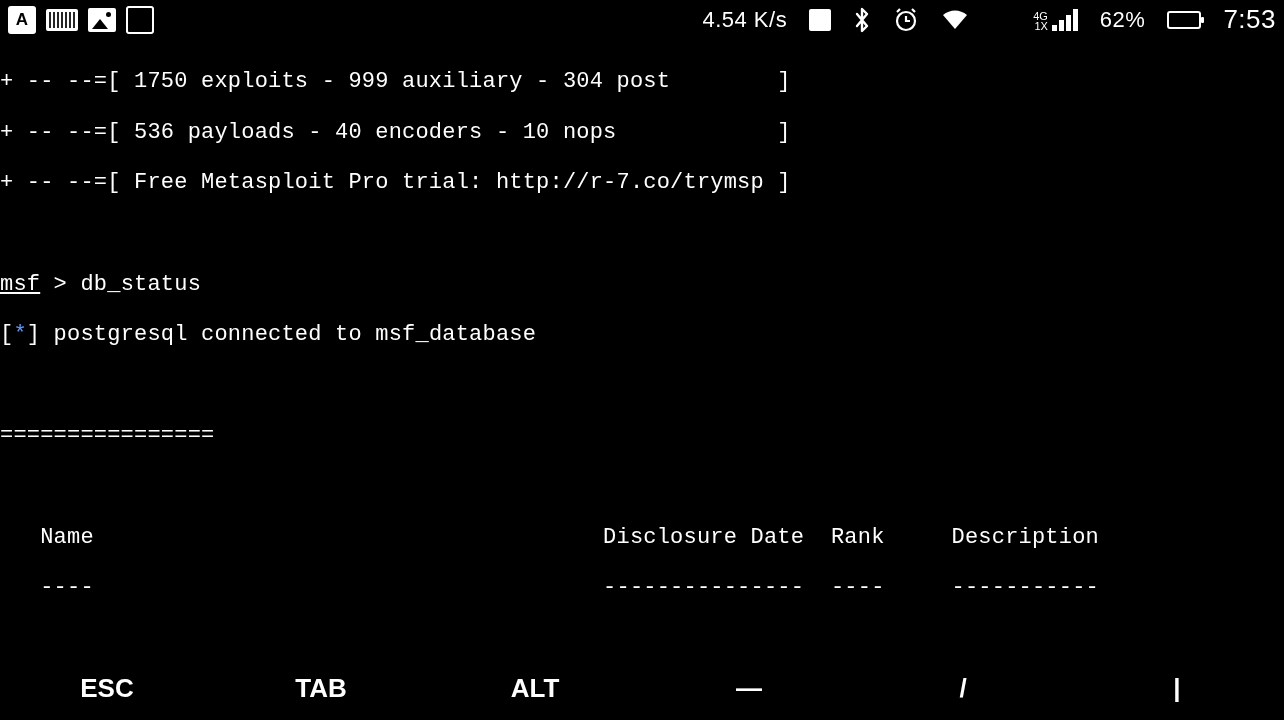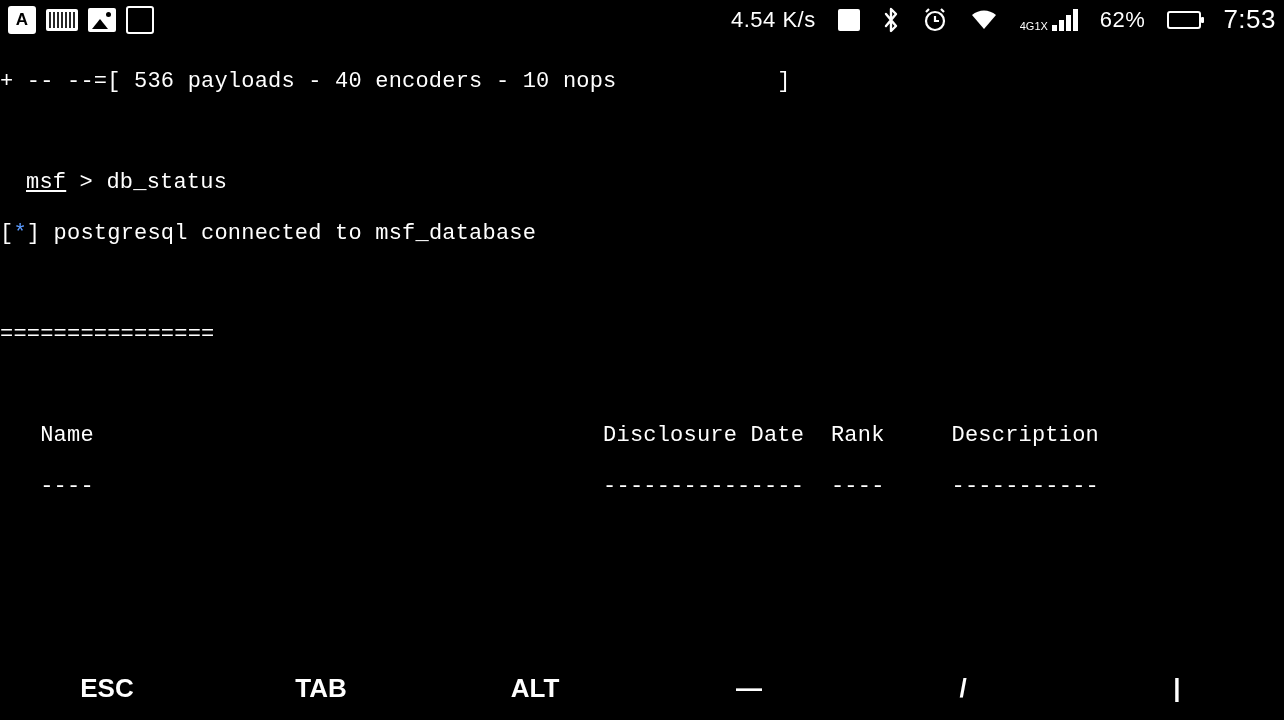--- a/index.html
+++ b/index.html
@@ -71,38 +71,38 @@
     width: 28px; height: 28px;
     border: 2.5px solid #fff;
     border-radius: 3px;
   }
   .status-right .txt { letter-spacing: .5px; font-weight: 400; }
   .bt-icon svg, .clock-icon svg, .wifi-icon svg { display: block; }
   .sig {
     display: flex; align-items: flex-end; gap: 2px; height: 22px;
   }
   .sig .bar { width: 5px; background: #fff; }
-  .sig-sup { font-size: 11px; line-height: 10px; display:flex; flex-direction:row; align-items:flex-end;}
+  .sig-sup { font-size: 11px; line-height: 10px; display:flex; flex-direction:column; align-items:flex-end;margin-left:42px;}
   .batt {
     width: 34px; height: 18px; border: 2px solid #fff; border-radius: 3px;
     position: relative;
   }
   .batt::after {
     content: ""; position: absolute; right: -5px; top: 4px;
     width: 3px; height: 6px; background: #fff; border-radius: 1px;
   }
   .batt .fill { height: 100%; background: #fff; }
   
   .terminal {
     padding: 4px 0 0 0;
     white-space: pre;
     letter-spacing: 0.2px;
   }
   .terminal .line { padding: 0; }
-  .msf { text-decoration: underline; margin-left: 26px; }
+  .msf { text-decoration: underline; }
   .blue { color: #5b9bff; }
   @keyframes blink { 50% { opacity: 0; } }
   
   .keybar {
     position: absolute; bottom: 0; left: 0; right: 0;
     height: 62px;
     display: flex; align-items: center;
     font-family: "Helvetica Neue", Arial, sans-serif;
     font-size: 26px; font-weight: 700;
     color: #fff;
@@ -158,21 +158,23 @@
     </span>
     <span class="txt">62%</span>
     <span class="batt">
       <span class="fill" style="width:62%"></span>
     </span>
     <span class="txt" style="font-size:26px">7:53</span>
   </div>
 </div>
 
 <div class="terminal">
+<div class="line">+ -- --=[ 1750 exploits - 999 auxiliary - 304 post        ]</div>
 <div class="line">+ -- --=[ 536 payloads - 40 encoders - 10 nops            ]</div>
+<div class="line">+ -- --=[ Free Metasploit Pro trial: http://r-7.co/trymsp ]</div>
 <div class="line">&nbsp;</div>
 <div class="line"><span class="msf">msf</span><span> &gt; </span><span>db_status</span></div>
 <div class="line"><span>[</span><span class="blue">*</span><span>]</span><span> postgresql connected to msf_database</span></div>
 <div class="line">&nbsp;</div>
 <div class="line">================</div>
 <div class="line">&nbsp;</div>
 <div class="line">   Name                                      Disclosure Date  Rank     Description</div>
 <div class="line">   ----                                      ---------------  ----     -----------</div>
 
 

